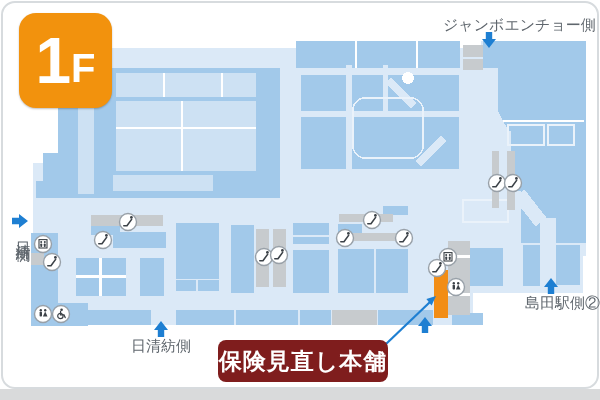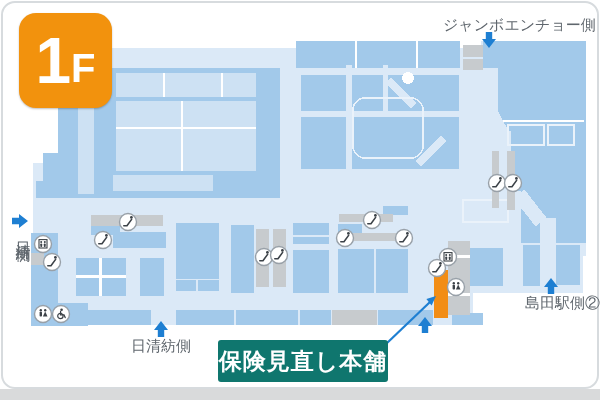--- a/index.html
+++ b/index.html
@@ -223,19 +223,19 @@
   <div class="floor-badge">
     <span class="num">1</span>
     <span class="suffix">F</span>
   </div>
 
   <div class="lbl lbl-top">ジャンボエンチョー側</div>
   <div class="lbl lbl-left">日清紡側</div>
   <div class="lbl lbl-right">島田駅側②</div>
   <div class="lbl lbl-b1">日清紡側</div>
 
-  <div class="store-callout" style="background: #0f766e;">
+  <div class="store-callout" style="background: #7f1d1d; border-radius: 8px;">
     <span>保険見直し本舗</span>
   </div>
 
 </div>
 
 <div class="bottom-shade"></div>
 
 </body></html>

